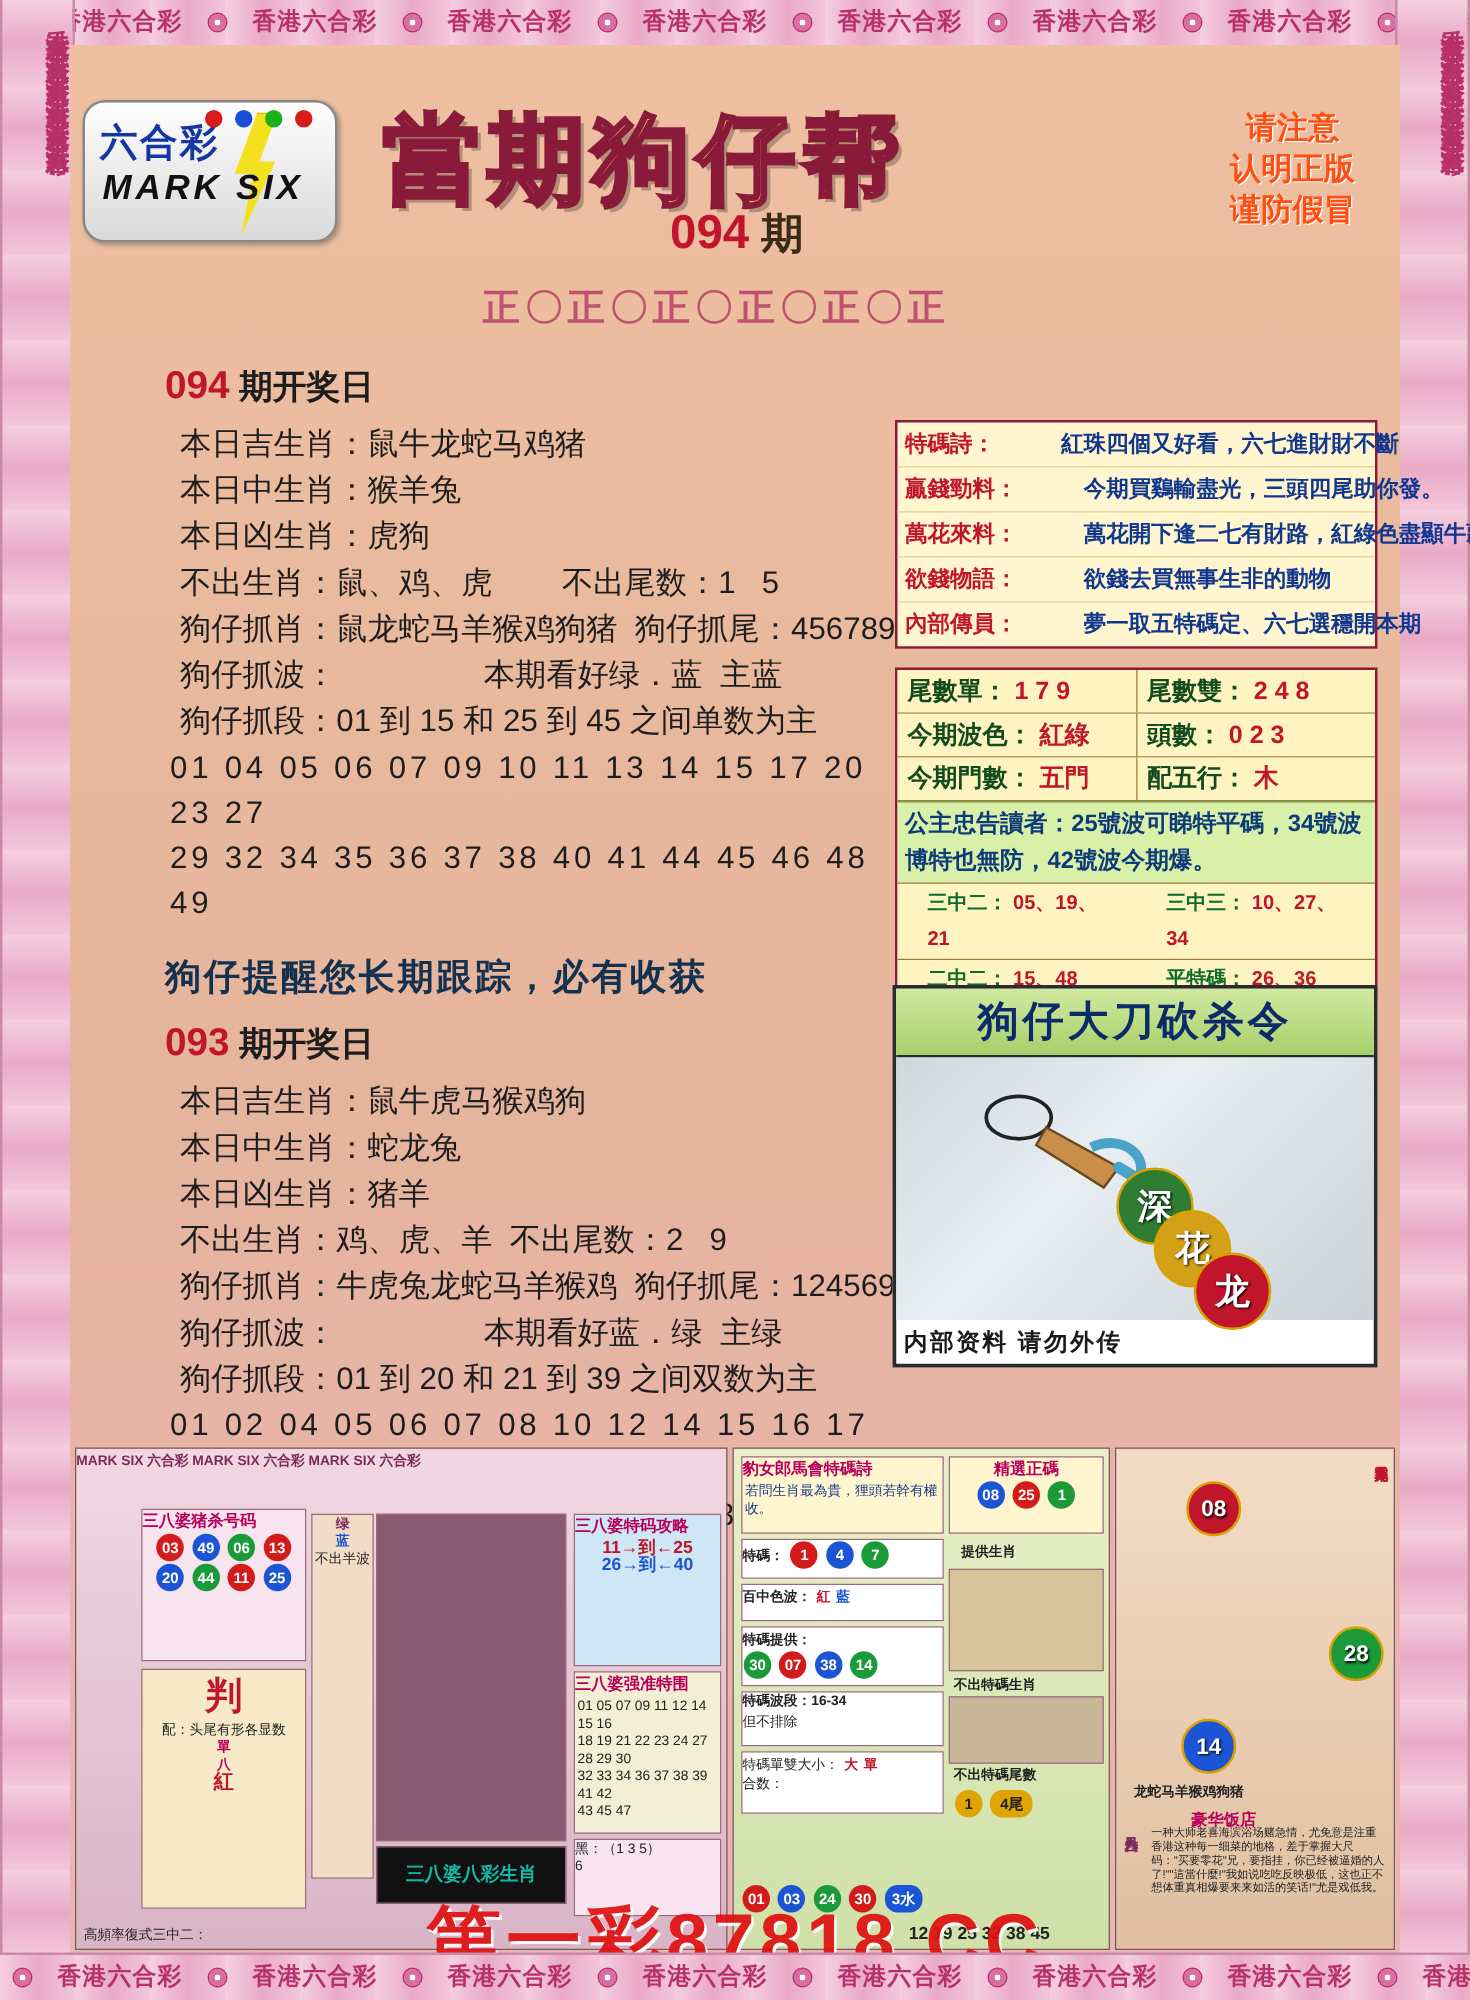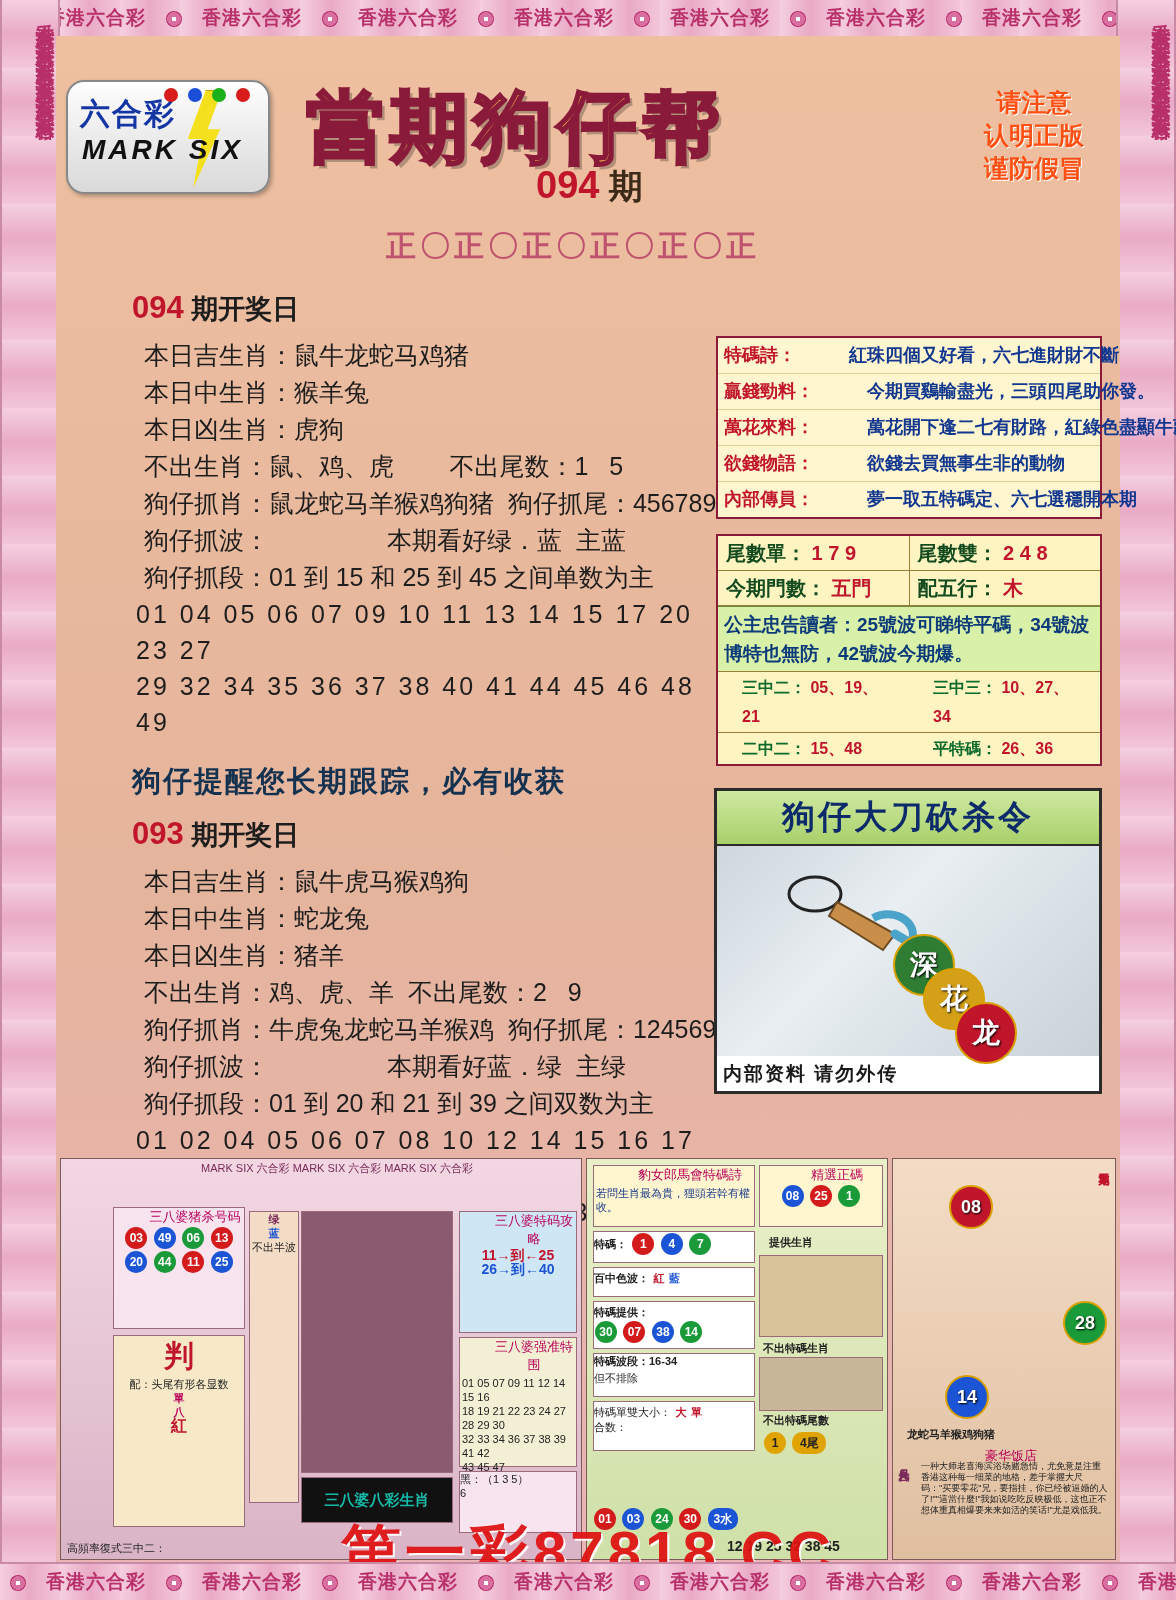--- a/index.html
+++ b/index.html
@@ -115,21 +115,21 @@
   .ad .foot{position:absolute;left:6px;bottom:4px;font-size:19px;font-weight:bold;
      color:#1a1a1a;letter-spacing:2px;}
 
   
   .thumbs{position:absolute;left:0;top:1118px;width:1064px;height:410px;
      display:flex;gap:4px;padding:4px;box-sizing:border-box;}
   .thumb{position:relative;overflow:hidden;border:1px solid #7a5a5a;}
   .t1{width:520px;background:linear-gradient(180deg,#f2d7e2,#d9b4c6);}
   .t2{width:300px;background:linear-gradient(180deg,#e9f0c9,#cfe0a8);}
   .t3{width:222px;background:linear-gradient(180deg,#f3dcc6,#e0bfa0);}
-  .mini-title{font-size:13px;font-weight:normal;color:#b8005a;text-align:center;padding-left:32px;}
+  .mini-title{font-size:13px;font-weight:bold;color:#b8005a;}
   .mini{font-size:11px;line-height:14px;color:#222;}
   .chip{display:inline-block;width:22px;height:22px;border-radius:50%;color:#fff;
      font-size:12px;font-weight:bold;text-align:center;line-height:22px;margin:1px;}
   .tiny-panel{position:absolute;border:1px solid #9a6a7a;background:rgba(255,255,255,.72);}
 
   .watermark{position:absolute;left:0;bottom:6px;width:1176px;text-align:center;
      font-size:60px;font-weight:bold;color:#e01010;letter-spacing:4px;
      text-shadow:2px 2px 0 #fff;opacity:.92;}
 </style>
 </head>
@@ -240,20 +240,30 @@
 
     <div class="stats">
       <div class="r">
         <div class="c">
           <span class="k">尾數單：</span>
           <span class="v">1 7 9</span>
         </div>
         <div class="c b">
           <span class="k">尾數雙：</span>
           <span class="v">2 4 8</span>
+        </div>
+      </div>
+      <div class="r">
+        <div class="c">
+          <span class="k">今期波色：</span>
+          <span class="v">紅綠</span>
+        </div>
+        <div class="c b">
+          <span class="k">頭數：</span>
+          <span class="v">0 2 3</span>
         </div>
       </div>
       <div class="r">
         <div class="c">
           <span class="k">今期門數：</span>
           <span class="v">五門</span>
         </div>
         <div class="c b">
           <span class="k">配五行：</span>
           <span class="v">木</span>

